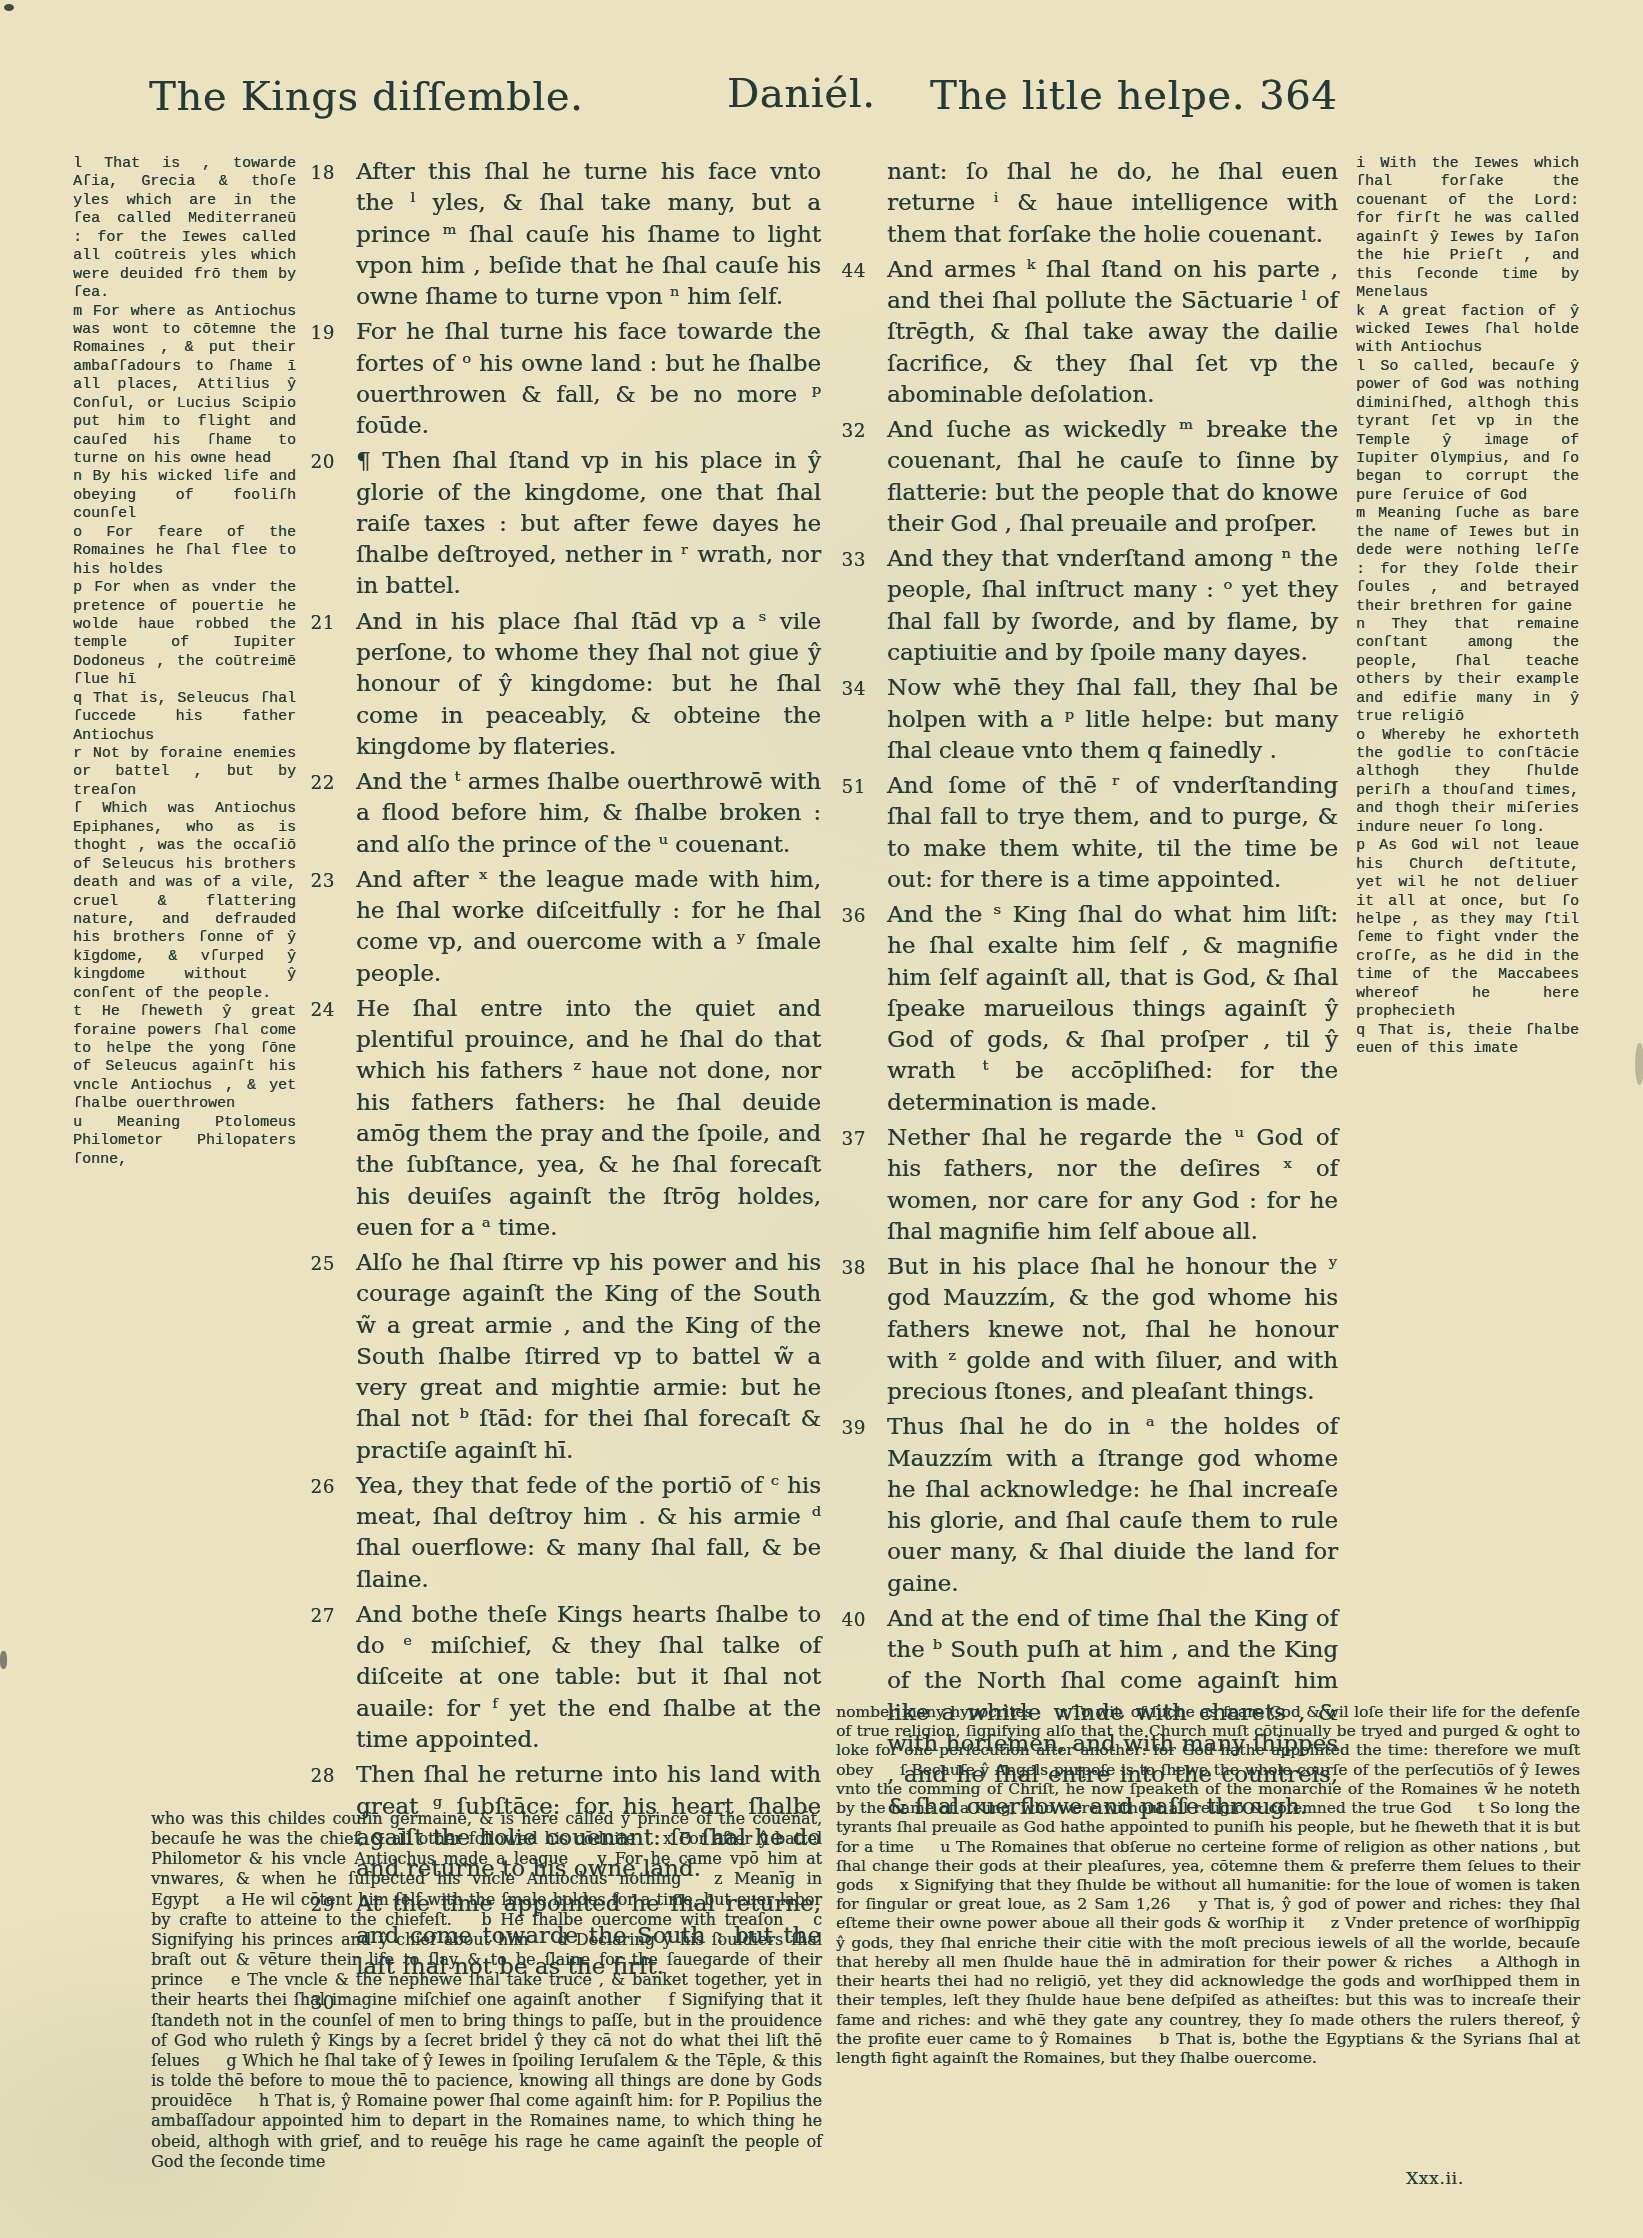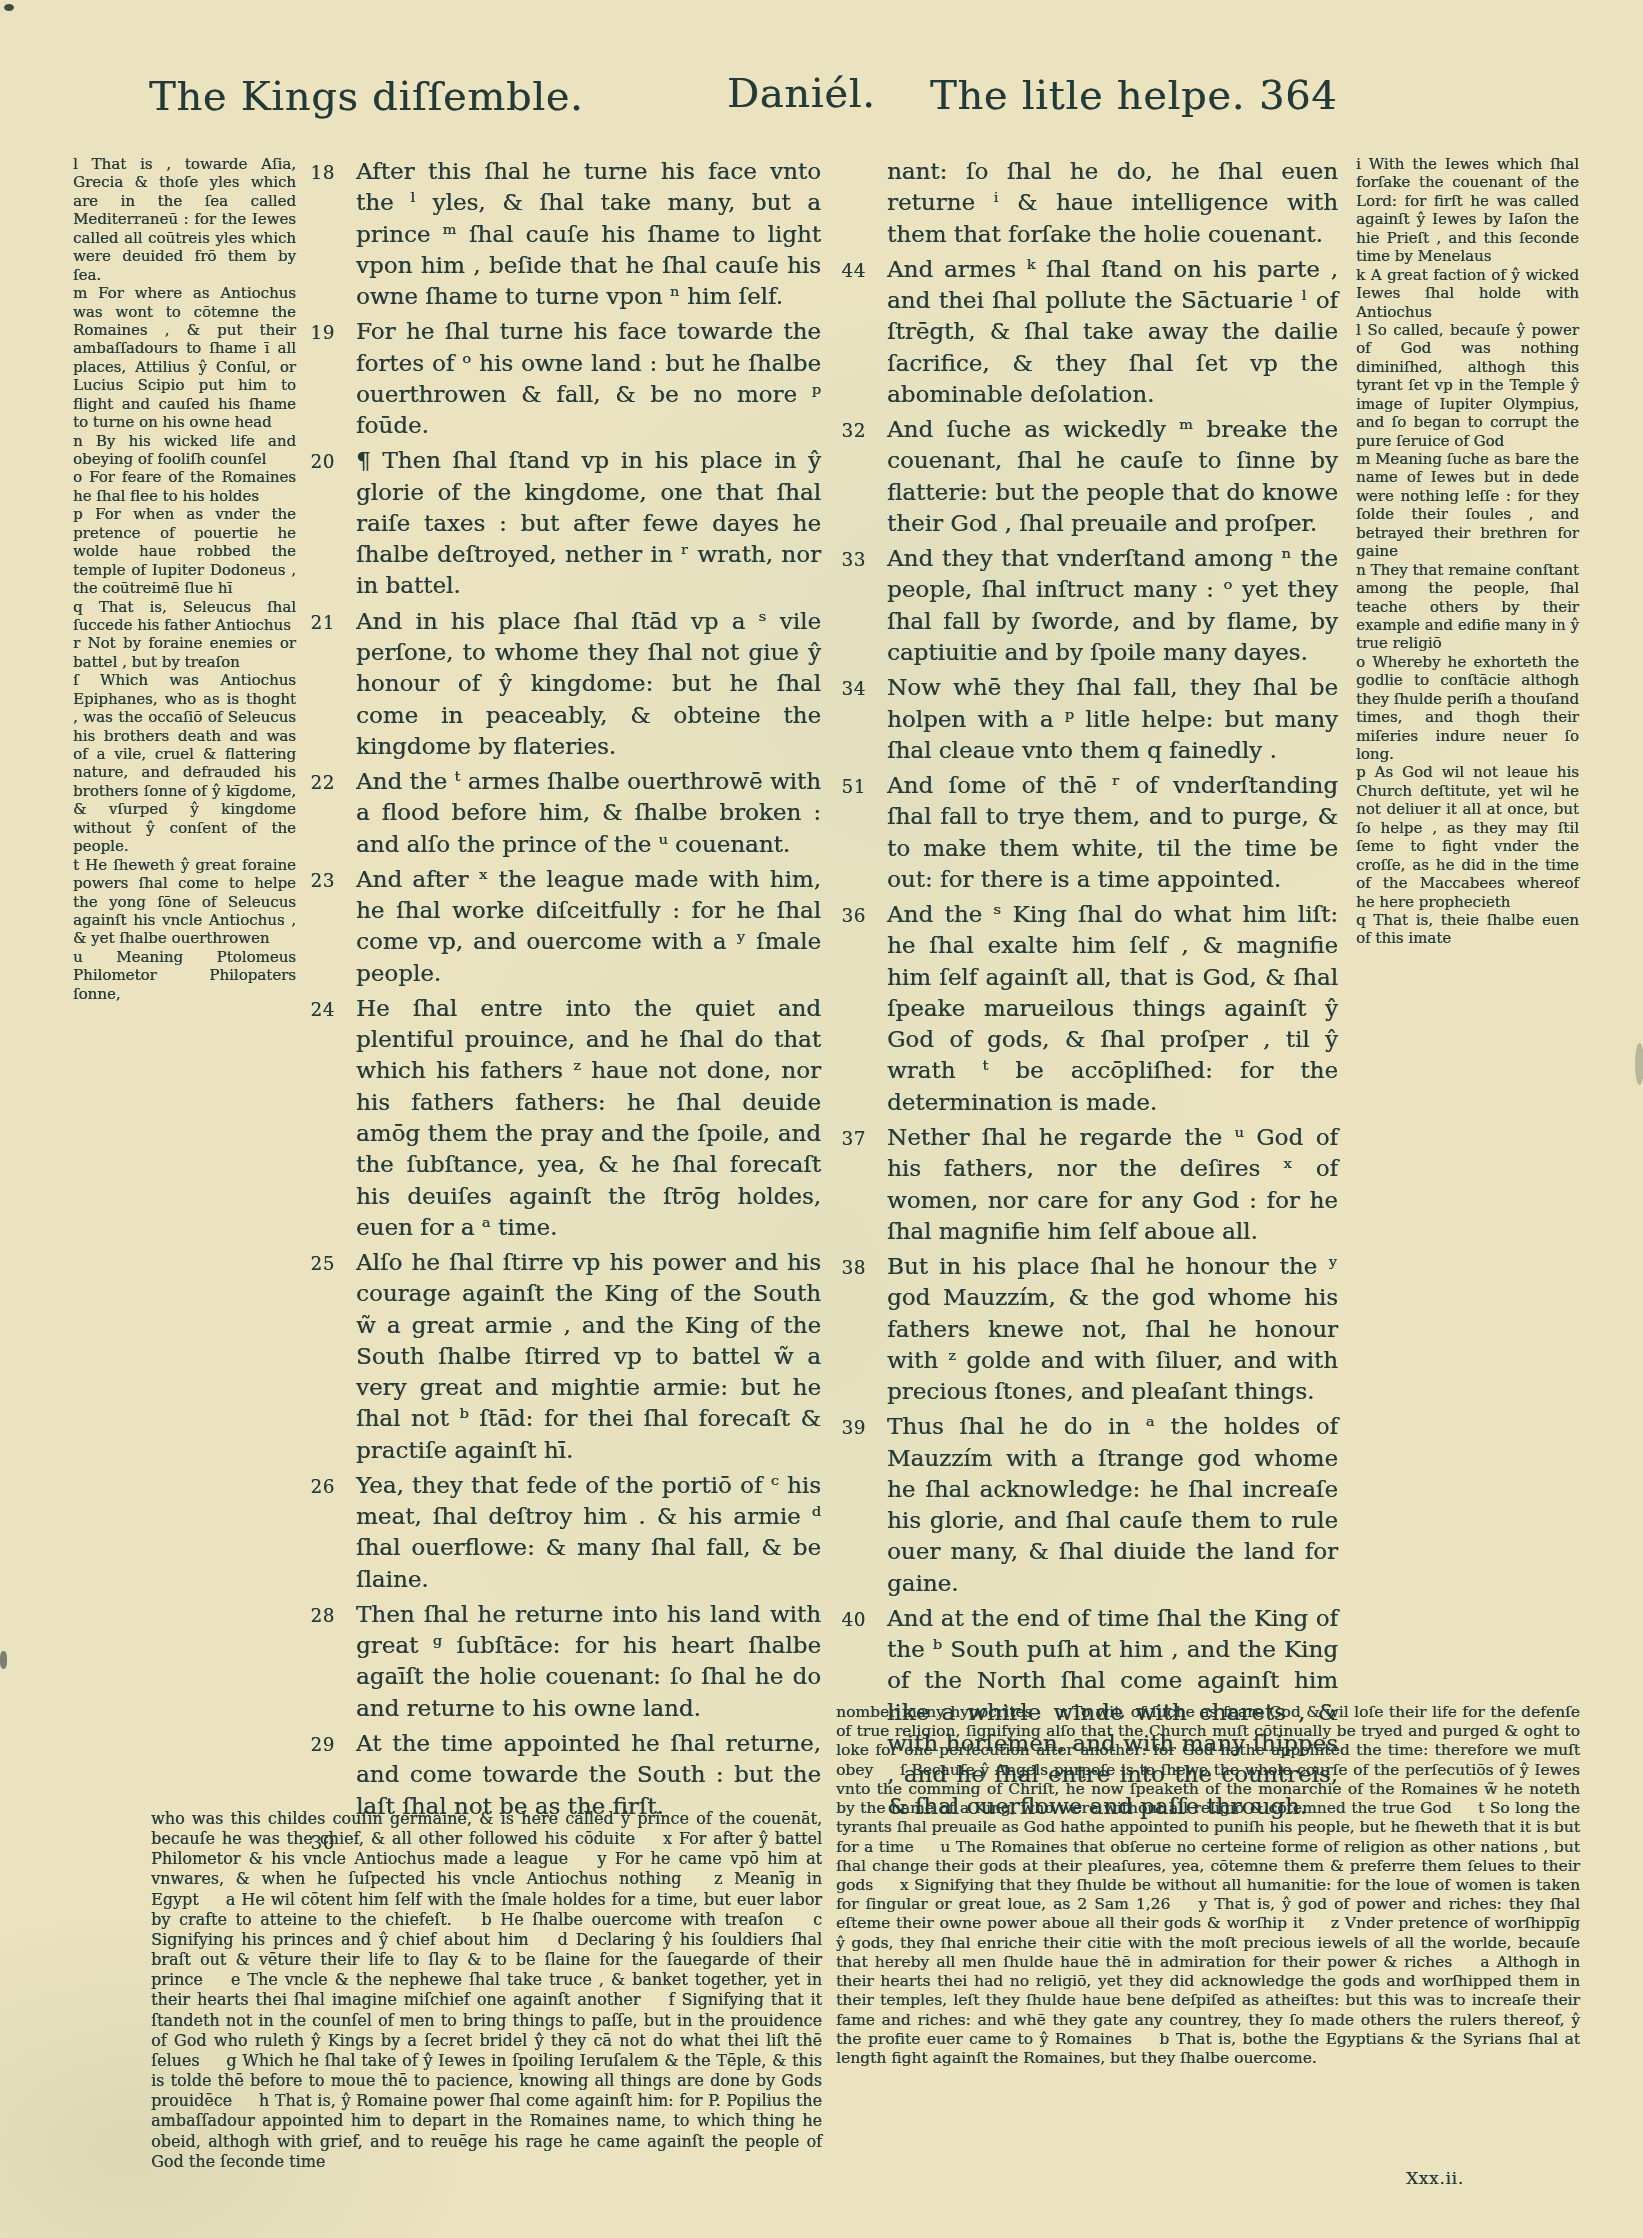--- a/index.html
+++ b/index.html
@@ -16,21 +16,21 @@
     font-family:"DejaVu Serif","Liberation Serif",serif;
     overflow:hidden;
   }
   .ink{ text-shadow:0.4px 0 0 rgba(36,58,56,0.65); }
   .hdr{ position:absolute; font-size:40px; letter-spacing:0.7px; white-space:nowrap; }
   #hdr-left{ left:149px; top:73px; }
   #hdr-daniel{ left:727px; top:70px; }
   #hdr-right{ left:930px; top:72px; }
   #hdr-page{ left:1259px; top:72px; }
 
-  .margincol{ position:absolute; text-align:justify; font-size:15px; line-height:1.23; }
+  .margincol{ position:absolute; text-align:justify; font-size:15px; line-height:1.23;font-family:Liberation Mono, monospace; }
   #margin-left{ left:73px; top:155px; width:223px; }
   #margin-right{ left:1356px; top:155px; width:223px; }
   .mnote{ margin:0; }
 
   .versecol{ position:absolute; text-align:justify; font-size:23px; line-height:1.36; }
   #col1{ left:305px; top:152px; width:520px; }
   #col2{ left:836px; top:152px; width:506px; }
   .verse{ position:relative; margin:4px; padding-left:47px; }
   .verse .vnum{ position:absolute; left:1.4px; top:5px; font-size:18.3px; letter-spacing:0.7px; }
   .verse.cont{ }
@@ -74,20 +74,21 @@
   <div class="versecol ink" id="col1">
       <p class="verse"><span class="vnum">18</span><span class="vtext">After this ſhal he turne his face vnto the ˡ yles, &amp; ſhal take many, but a prince ᵐ ſhal cauſe his ſhame to light vpon him , beſide that he ſhal cauſe his owne ſhame to turne vpon ⁿ him ſelf.</span></p>
       <p class="verse"><span class="vnum">19</span><span class="vtext">For he ſhal turne his face towarde the fortes of ᵒ his owne land : but he ſhalbe ouerthrowen &amp; fall, &amp; be no more ᵖ foūde.</span></p>
       <p class="verse"><span class="vnum">20</span><span class="vtext">¶ Then ſhal ſtand vp in his place in ŷ glorie of the kingdome, one that ſhal raiſe taxes : but after fewe dayes he ſhalbe deſtroyed, nether in ʳ wrath, nor in battel.</span></p>
       <p class="verse"><span class="vnum">21</span><span class="vtext">And in his place ſhal ſtād vp a ˢ vile perſone, to whome they ſhal not giue ŷ honour of ŷ kingdome: but he ſhal come in peaceably, &amp; obteine the kingdome by flateries.</span></p>
       <p class="verse"><span class="vnum">22</span><span class="vtext">And the ᵗ armes ſhalbe ouerthrowē with a flood before him, &amp; ſhalbe broken : and alſo the prince of the ᵘ couenant.</span></p>
       <p class="verse"><span class="vnum">23</span><span class="vtext">And after ˣ the league made with him, he ſhal worke diſceitfully : for he ſhal come vp, and ouercome with a ʸ ſmale people.</span></p>
       <p class="verse"><span class="vnum">24</span><span class="vtext">He ſhal entre into the quiet and plentiful prouince, and he ſhal do that which his fathers ᶻ haue not done, nor his fathers fathers: he ſhal deuide amōg them the pray and the ſpoile, and the ſubſtance, yea, &amp; he ſhal forecaſt his deuiſes againſt the ſtrōg holdes, euen for a ᵃ time.</span></p>
       <p class="verse"><span class="vnum">25</span><span class="vtext">Alſo he ſhal ſtirre vp his power and his courage againſt the King of the South w̃ a great armie , and the King of the South ſhalbe ſtirred vp to battel w̃ a very great and mightie armie: but he ſhal not ᵇ ſtād: for thei ſhal forecaſt &amp; practiſe againſt hī.</span></p>
       <p class="verse"><span class="vnum">26</span><span class="vtext">Yea, they that fede of the portiō of ᶜ his meat, ſhal deſtroy him . &amp; his armie ᵈ ſhal ouerflowe: &amp; many ſhal fall, &amp; be ſlaine.</span></p>
+      <p class="verse"><span class="vnum">27</span><span class="vtext">And bothe theſe Kings hearts ſhalbe to do ᵉ miſchief, &amp; they ſhal talke of diſceite at one table: but it ſhal not auaile: for ᶠ yet the end ſhalbe at the time appointed.</span></p>
       <p class="verse"><span class="vnum">28</span><span class="vtext">Then ſhal he returne into his land with great ᵍ ſubſtāce: for his heart ſhalbe agaīſt the holie couenant: ſo ſhal he do and returne to his owne land.</span></p>
       <p class="verse"><span class="vnum">29</span><span class="vtext">At the time appointed he ſhal returne, and come towarde the South : but the laſt ſhal not be as the firſt.</span></p>
       <p class="verse"><span class="vnum">30</span></p>
     </div>
   <div class="versecol ink" id="col2">
       <p class="verse cont"><span class="vtext">nant: ſo ſhal he do, he ſhal euen returne ⁱ &amp; haue intelligence with them that forſake the holie couenant.</span></p>
       <p class="verse"><span class="vnum">44</span><span class="vtext">And armes ᵏ ſhal ſtand on his parte , and thei ſhal pollute the Sāctuarie ˡ of ſtrēgth, &amp; ſhal take away the dailie ſacrifice, &amp; they ſhal ſet vp the abominable deſolation.</span></p>
       <p class="verse"><span class="vnum">32</span><span class="vtext">And ſuche as wickedly ᵐ breake the couenant, ſhal he cauſe to ſinne by flatterie: but the people that do knowe their God , ſhal preuaile and proſper.</span></p>
       <p class="verse"><span class="vnum">33</span><span class="vtext">And they that vnderſtand among ⁿ the people, ſhal inſtruct many : ᵒ yet they ſhal fall by ſworde, and by flame, by captiuitie and by ſpoile many dayes.</span></p>
       <p class="verse"><span class="vnum">34</span><span class="vtext">Now whē they ſhal fall, they ſhal be holpen with a ᵖ litle helpe: but many ſhal cleaue vnto them q fainedly .</span></p>

